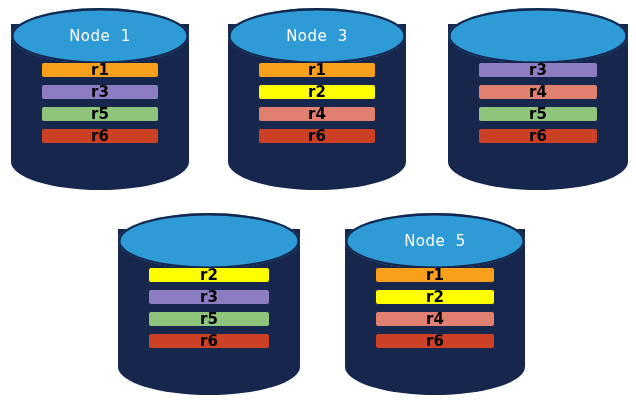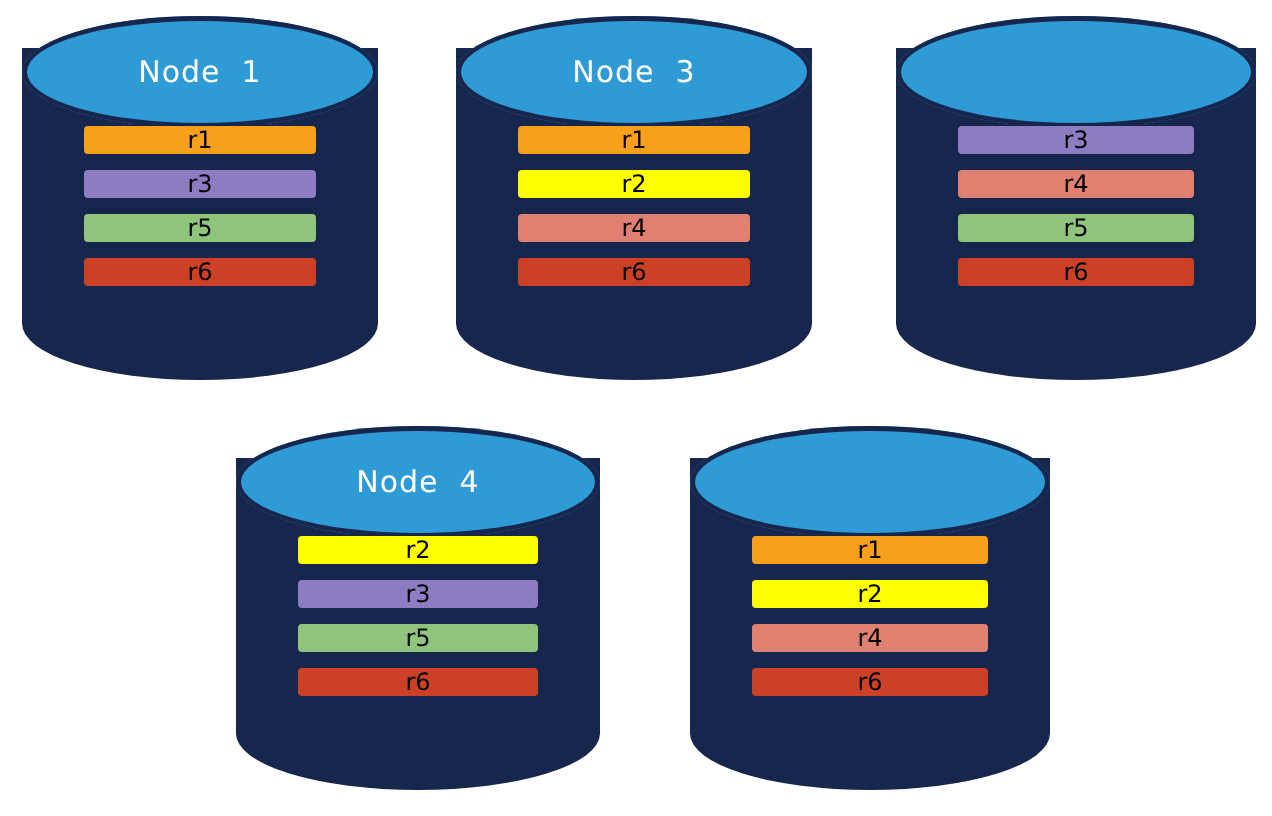--- a/index.html
+++ b/index.html
@@ -76,22 +76,22 @@
   }
   .bar {
     height: 16px;
     border-radius: 3px;
     border: 1.5px solid #16264C;
     box-sizing: border-box;
     display: flex;
     align-items: center;
     justify-content: center;
     color: #000000;
-    font-size: 12px;
-    font-weight: normal;
+    font-size: 15px;
+    font-weight: bold;
     line-height: 1;
     margin-bottom: 6px;
   }
   .bar:last-child { margin-bottom: 0; }
 </style>
 </head>
 <body>
 
 <div id="canvas">
     <div class="node" style="left: 11px; top: 8px; width: 178px; height: 182px;">
@@ -130,33 +130,33 @@
         <div class="bar" style="background: rgb(224, 128, 112);">r4</div>
         <div class="bar" style="background: rgb(143, 196, 125);">r5</div>
         <div class="bar" style="background: rgb(204, 65, 37);">r6</div>
       </div>
     </div>
     <div class="node" style="left: 118px; top: 213px; width: 182px; height: 182px;">
       <div class="cyl">
         <div class="cyl-body" style="background: rgb(22, 38, 76);"></div>
         <div class="cyl-top" style="background: rgb(46, 155, 214);"></div>
       </div>
-      <div class="node-label" style="color: rgb(255, 255, 255);">Node  4</div>
       <div class="bars" style="left: 30px; right: 30px; top: 54px;">
         <div class="bar" style="background: rgb(255, 255, 0);">r2</div>
         <div class="bar" style="background: rgb(142, 124, 195);">r3</div>
         <div class="bar" style="background: rgb(143, 196, 125);">r5</div>
         <div class="bar" style="background: rgb(204, 65, 37);">r6</div>
       </div>
     </div>
     <div class="node" style="left: 345px; top: 213px; width: 180px; height: 182px;">
       <div class="cyl">
         <div class="cyl-body" style="background: rgb(22, 38, 76);"></div>
         <div class="cyl-top" style="background: rgb(46, 155, 214);"></div>
       </div>
+      <div class="node-label" style="color: rgb(255, 255, 255);">Node  5</div>
       <div class="bars" style="left: 30px; right: 30px; top: 54px;">
         <div class="bar" style="background: rgb(248, 160, 28);">r1</div>
         <div class="bar" style="background: rgb(255, 255, 0);">r2</div>
         <div class="bar" style="background: rgb(224, 128, 112);">r4</div>
         <div class="bar" style="background: rgb(204, 65, 37);">r6</div>
       </div>
     </div>
   </div>
 
 </body></html>

